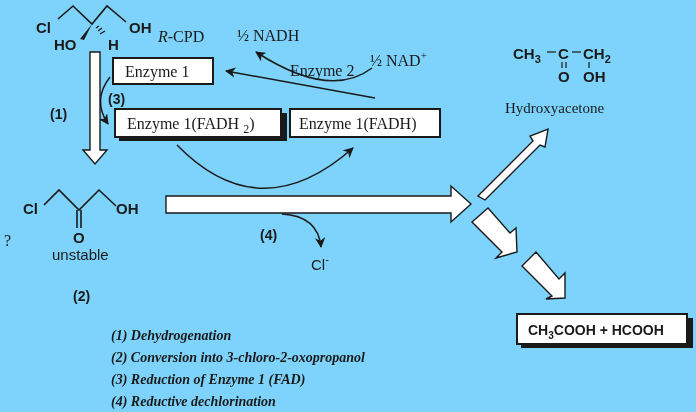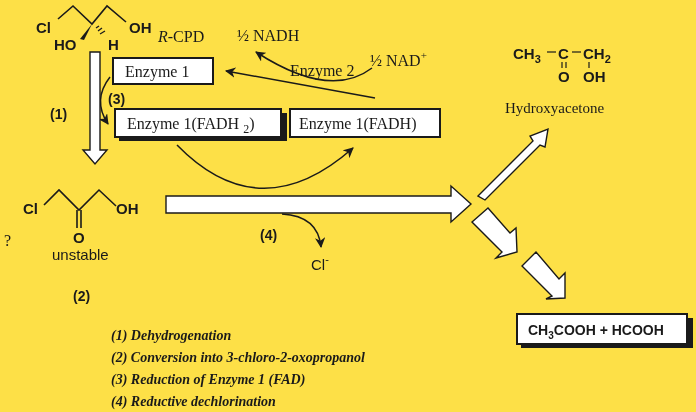--- a/index.html
+++ b/index.html
@@ -1,16 +1,16 @@
 <!DOCTYPE html>
 <html><head>
 <meta charset="utf-8">
 <style>
   html, body { margin: 0; padding: 0; background: #ffffff; }
-  #stage { position: relative; width: 696px; height: 412px; overflow: hidden; background: #fde047; }
+  #stage { position: relative; width: 696px; height: 412px; overflow: hidden; background: #7dd3fc; }
   svg { position: absolute; left: 0; top: 0; }
   .sans { font-family: "Liberation Sans", "DejaVu Sans", sans-serif; font-weight: bold; fill: #1a1a1a; }
   .sans-n { font-family: "Liberation Sans", "DejaVu Sans", sans-serif; fill: #1a1a1a; }
   .serif { font-family: "Liberation Serif", "DejaVu Serif", serif; fill: #1a1a1a; }
   .legend { font-family: "Liberation Serif", "DejaVu Serif", serif; font-weight: bold; font-style: italic; fill: #1a1a1a; }
   .ln { stroke: #1a1a1a; fill: none; }
   .box { fill: #ffffff; stroke: #1a1a1a; stroke-width: 2; }
   .shadow { fill: #1a1a1a; }
   .hollow { fill: #ffffff; stroke: #1a1a1a; stroke-width: 1.4; stroke-linejoin: miter; }
 </style>

